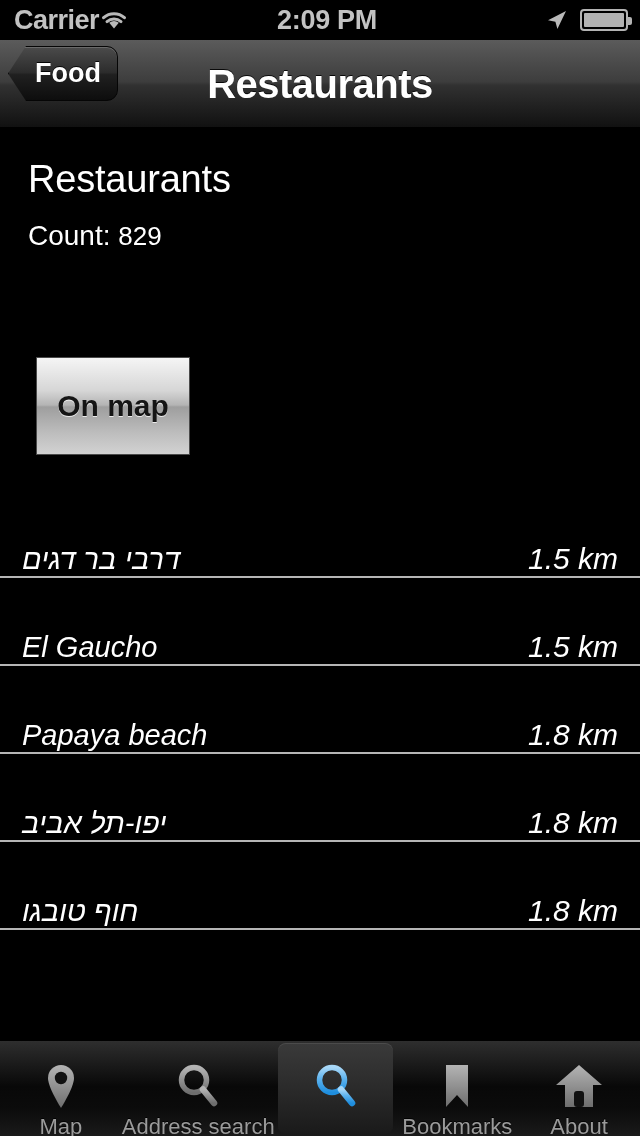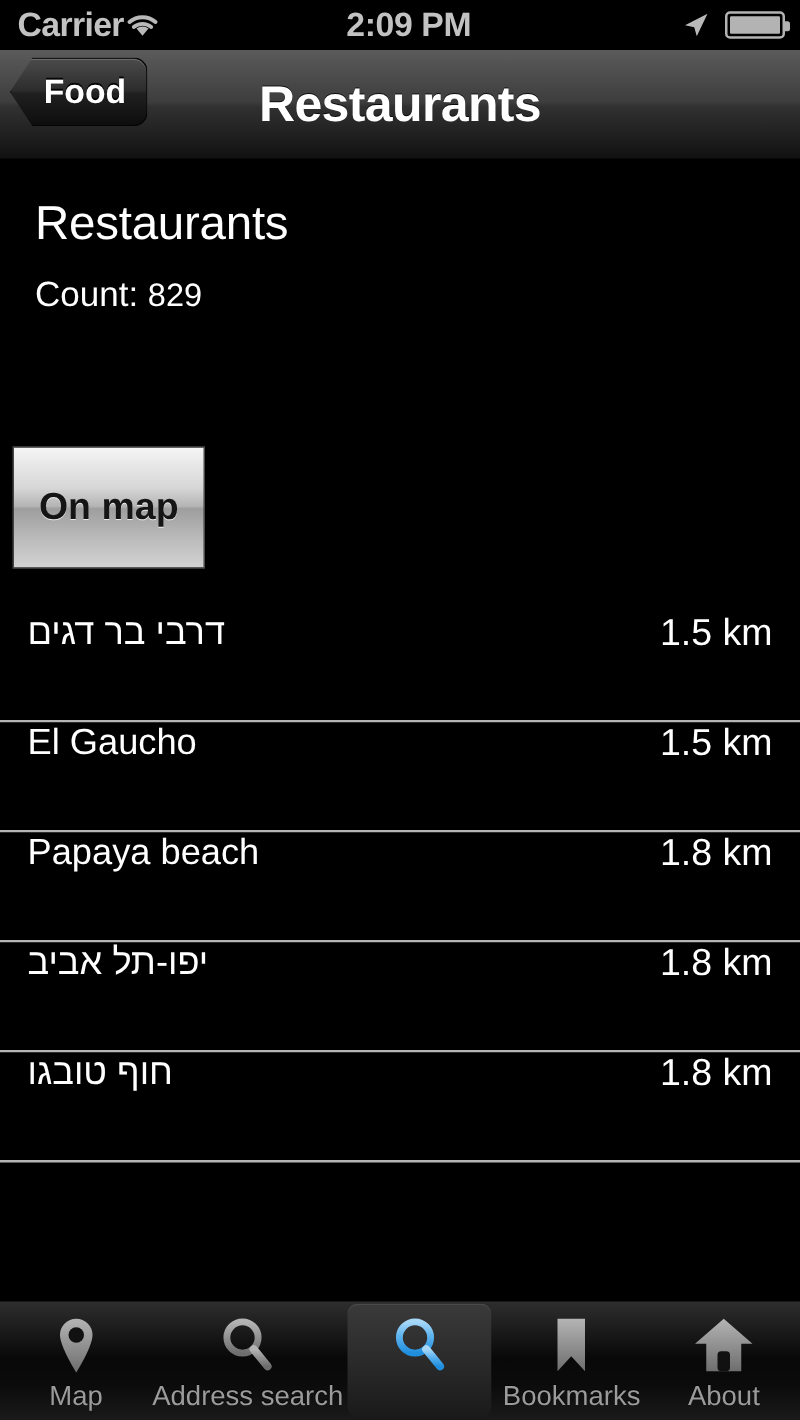--- a/index.html
+++ b/index.html
@@ -79,53 +79,54 @@
     position:absolute; left:28px; top:30px;
     color:#fff; font-size:38px; letter-spacing:-0.2px;
   }
   .count-line{
     position:absolute; left:28px; top:92px;
     color:#fff; font-size:28px;
   }
   .count-line .count-val{ font-size:26px; }
 
   .on-map-btn{
-    position:absolute; left:10px; top:229px; width:154px; height:98px;
+    position:absolute; left:36px; top:229px; width:154px; height:98px;
     background:linear-gradient(to bottom,
         #f5f5f5 0%, #d6d6d6 34%, #b4b4b4 49%,
         #9e9e9e 51%, #bdbdbd 78%, #d2d2d2 100%);
     border:1px solid #4a4a4a;
     color:#151515; font-size:30px; font-weight:bold;
     display:flex; align-items:center; justify-content:center;
     text-shadow:0 1px 0 rgba(255,255,255,.75);
   }
 
   
   .list{ position:absolute; left:0; top:362px; width:640px; }
   .row{
     position:relative; height:88px; width:640px;
-    display:flex; align-items:flex-start; justify-content:space-between;
+    display:flex; align-items:flex-end; justify-content:space-between;
     padding:0 22px; background:#000;
     border-bottom:2px solid #b5b5b5;
+    font-style:italic;
   }
   .row-name{ color:#fff; font-size:29px; white-space:nowrap; }
   .row-name.rtl{ direction:rtl; unicode-bidi:bidi-override; }
   .row-dist{ color:#fff; font-size:30px; white-space:nowrap;margin-left:40px; }
 
   
   .tab-bar{
     position:absolute; left:0; bottom:0; width:640px; height:96px;
     background:linear-gradient(to bottom,#2e2e2e 0%,#232323 14%,#080808 48%,#0b0b0b 70%,#1a1a1a 100%);
     border-top:1px solid #000;
     display:flex;
   }
   .tab{
     flex:1; position:relative;
     display:flex; flex-direction:column; align-items:center; justify-content:flex-start;
-    padding-top:10px;
+    padding-top:20px;
   }
   .tab-hit{
     position:absolute; left:3px; right:3px; top:2px; bottom:2px;
     border-radius:8px;
   }
   .tab.selected .tab-hit{
     background:linear-gradient(to bottom,#3a3a3a 0%,#2c2c2c 45%,#1a1a1a 100%);
     box-shadow:inset 0 1px 0 rgba(255,255,255,.09);
   }
   .tab-icon{ position:relative; width:54px; height:52px; z-index:2; }

